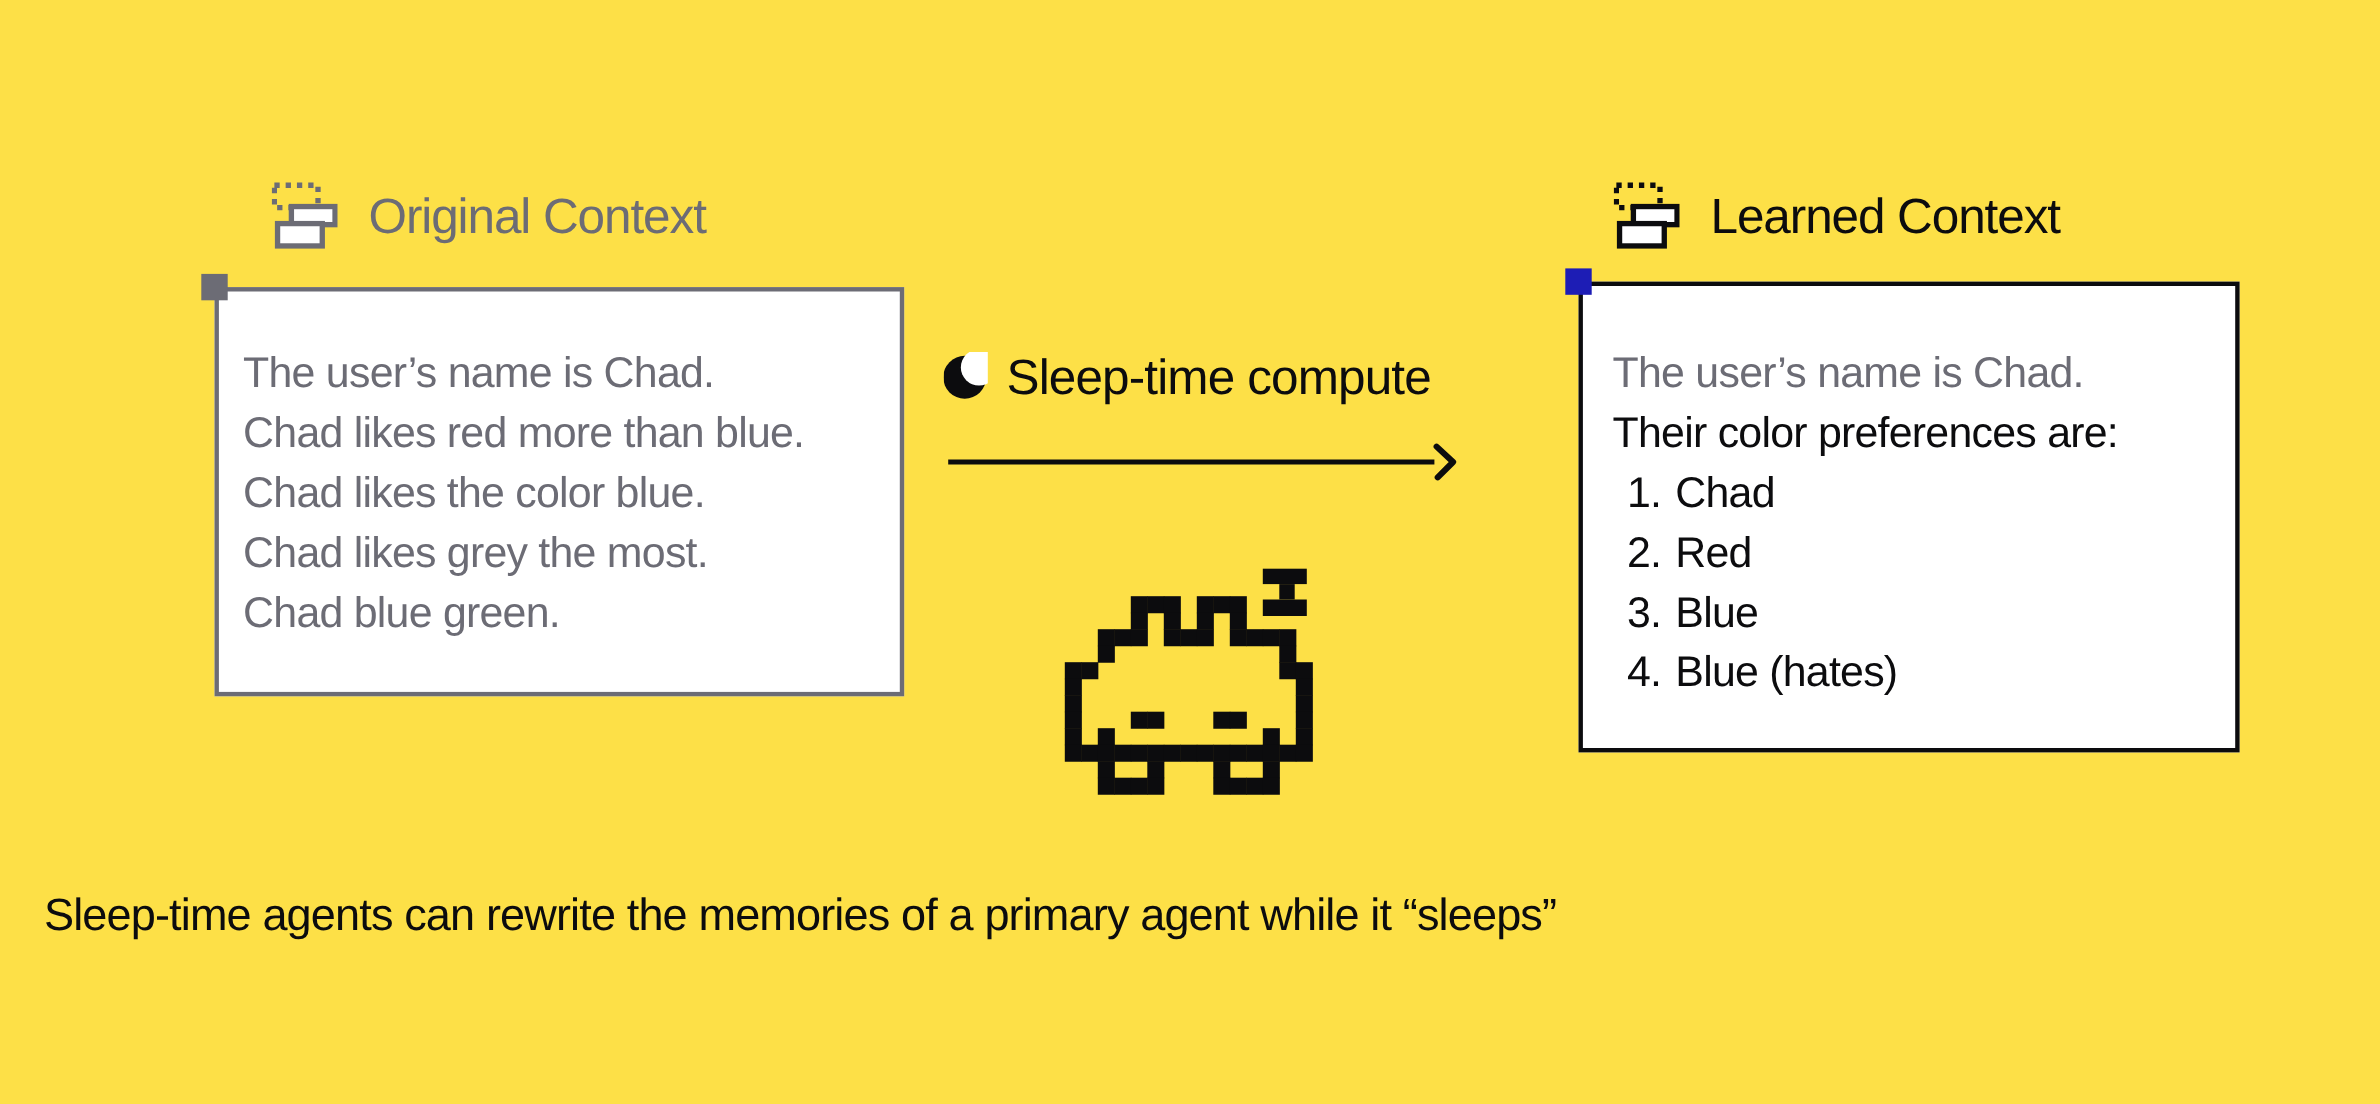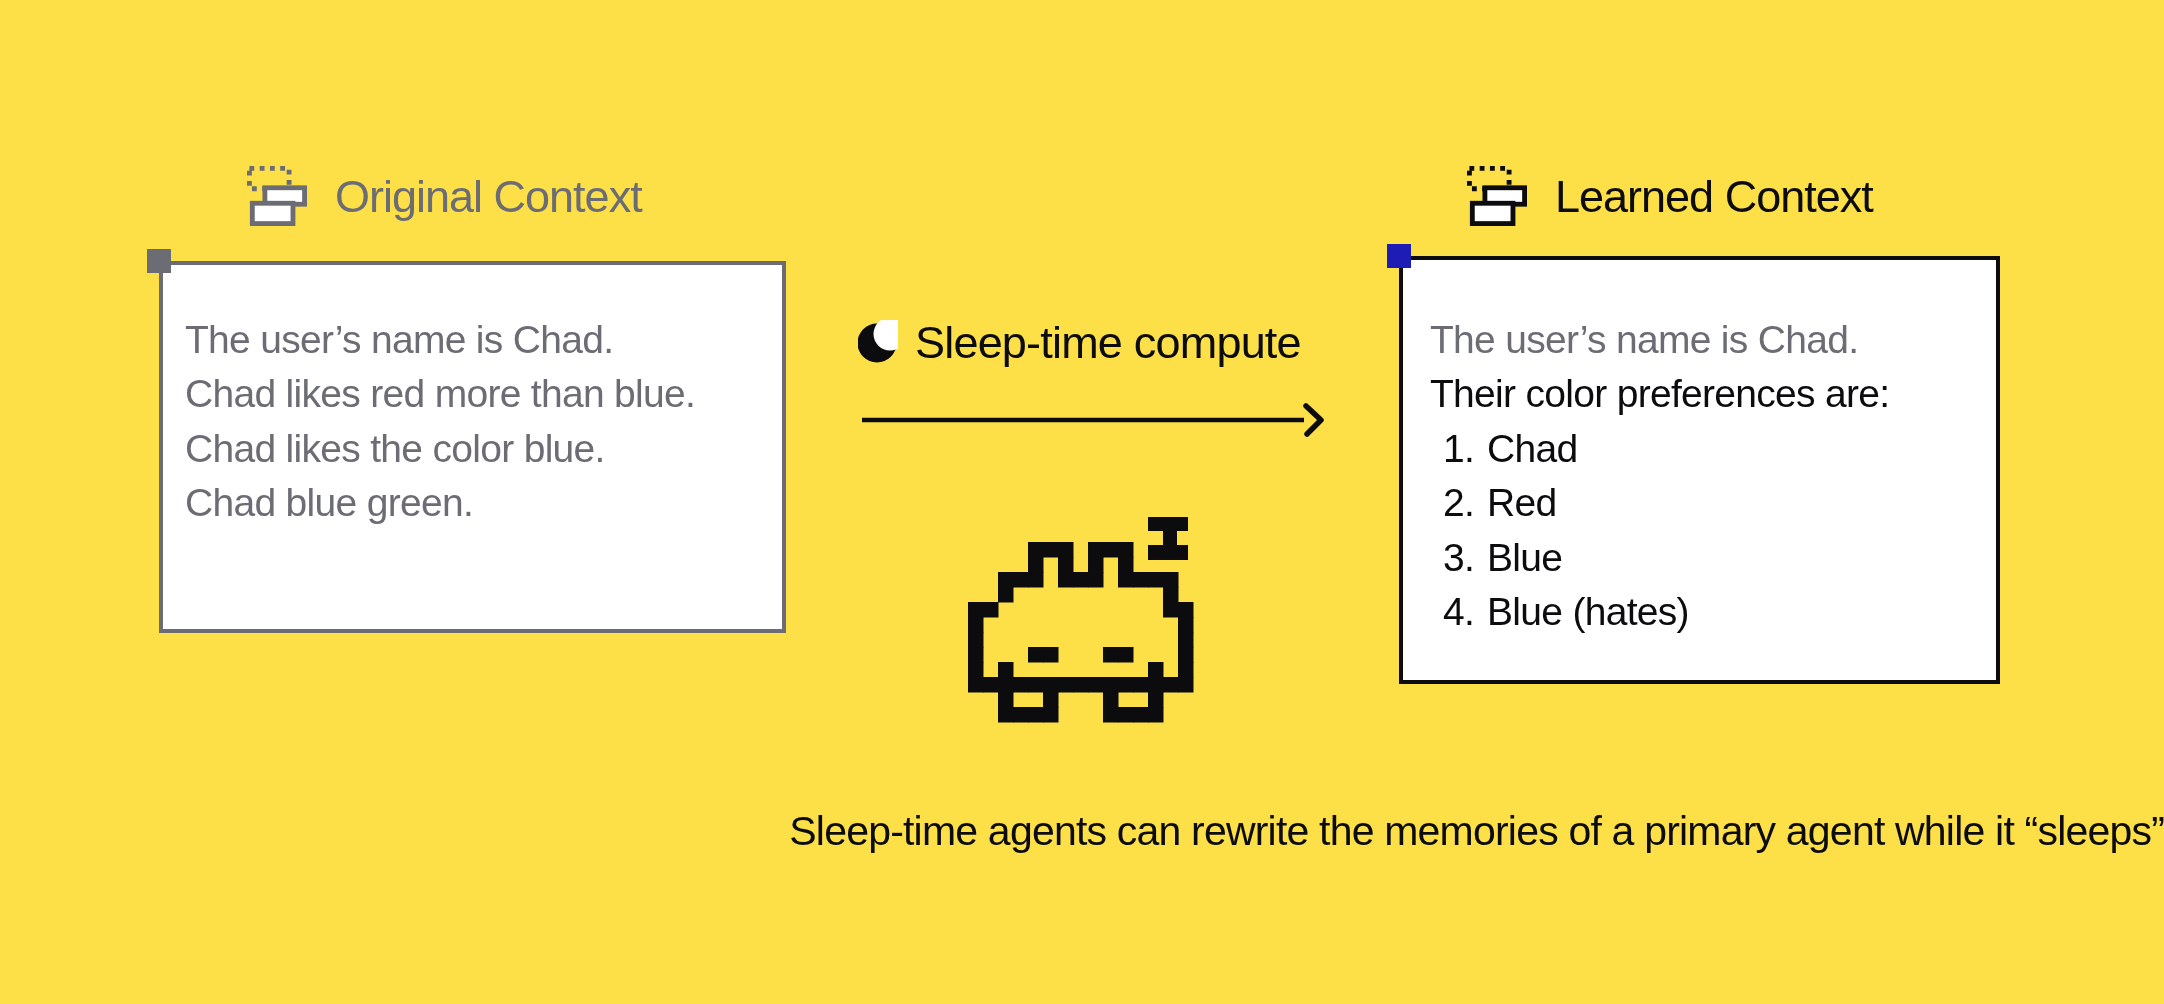--- a/index.html
+++ b/index.html
@@ -8,42 +8,42 @@
     font-family:"Liberation Sans",sans-serif;color:var(--black,#0c0c0e);
   }
   .canvas *{box-sizing:border-box;}
   
   .hdr{position:absolute;display:flex;align-items:center;gap:28px;height:62px;white-space:nowrap;}
   .hdr-left{left:247px;top:165px;color:var(--grey,#6c6c75);}
   .hdr-right{left:1467px;top:165px;color:var(--black,#0c0c0e);}
   .hdr-label{font-size:45px;letter-spacing:-1px;line-height:1;}
   .layers-icon{flex:0 0 auto;display:block;}
   
-  .membox{position:absolute;background:#fff;}
+  .membox{position:absolute;background:#fff;margin-left:36px;}
   .membox-left{left:159px;top:261px;width:627px;height:372px;border:4px solid var(--grey,#6c6c75);}
   .membox-right{left:1399px;top:256px;width:601px;height:428px;border:4px solid var(--black,#0c0c0e);}
   .corner-handle{position:absolute;left:-16px;top:-16px;width:24px;height:24px;}
   .handle-grey{background:var(--grey,#6c6c75);}
   .handle-blue{background:var(--blue,#1d1db5);}
   .boxlines{position:absolute;font-size:39px;letter-spacing:-0.7px;line-height:54.4px;white-space:nowrap;}
   .boxlines-left{left:22px;top:48px;color:var(--grey,#6c6c75);}
   .boxlines-right{left:27px;top:53px;color:var(--black,#0c0c0e);}
   .grey-line{color:var(--grey,#6c6c75);}
   .listline{padding-left:13px;}
   .listline .num{display:inline-block;width:44px;}
   
   .sleep-label{position:absolute;left:858px;top:316px;height:52px;display:flex;align-items:center;gap:17px;white-space:nowrap;justify-content:flex-end;}
   .sleep-label span{font-size:45px;letter-spacing:-0.8px;line-height:1;color:var(--black,#0c0c0e);}
   .arrow-svg{position:absolute;left:858px;top:398px;}
   .arrow-svg line{stroke:var(--black,#0c0c0e);}
   .arrow-svg path{stroke:var(--black,#0c0c0e);}
   .robot-svg{position:absolute;left:948px;top:500px;}
   .robot-svg rect{fill:var(--black,#0c0c0e);}
   
-  .caption{position:absolute;left:40px;right:0;top:806px;text-align:right;font-size:41px;
+  .caption{position:absolute;left:40px;right:0;top:806px;text-align:left;font-size:41px;
     letter-spacing:-0.8px;line-height:50px;color:var(--black,#0c0c0e);white-space:nowrap;}
 </style>
 </head>
 <body>
 
 <div class="canvas">
 
   <div class="hdr hdr-left">
     <svg class="layers-icon" width="60" height="62" viewBox="0 0 62 62" aria-hidden="true">
       <rect x="2.5" y="2.5" width="41" height="21" fill="none" stroke="currentColor" stroke-width="5" stroke-dasharray="5 5.6"></rect>
@@ -52,20 +52,21 @@
     </svg>
     <span class="hdr-label">Original Context</span>
   </div>
 
   <div class="membox membox-left">
     <span class="corner-handle handle-grey"></span>
     <div class="boxlines boxlines-left">
       <div class="line">The user’s name is Chad.</div>
       <div class="line">Chad likes red more than blue.</div>
       <div class="line">Chad likes the color blue.</div>
+      <div class="line">Chad likes grey the most.</div>
       <div class="line">Chad blue green.</div>
     </div>
   </div>
 
   <div class="sleep-label">
     <svg width="40" height="44" viewBox="0 0 40 44" aria-hidden="true">
       <circle cx="19" cy="23" r="19.5" fill="#0c0c0e"></circle>
       <circle cx="32" cy="14" r="16.5" fill="#ffffff"></circle>
     </svg>
     <span>Sleep-time compute</span>

